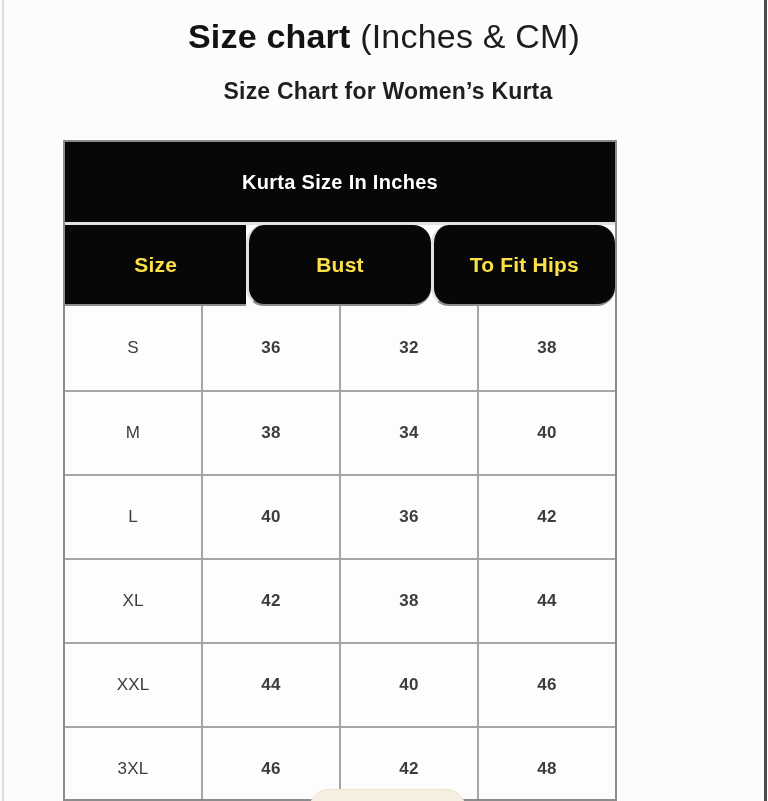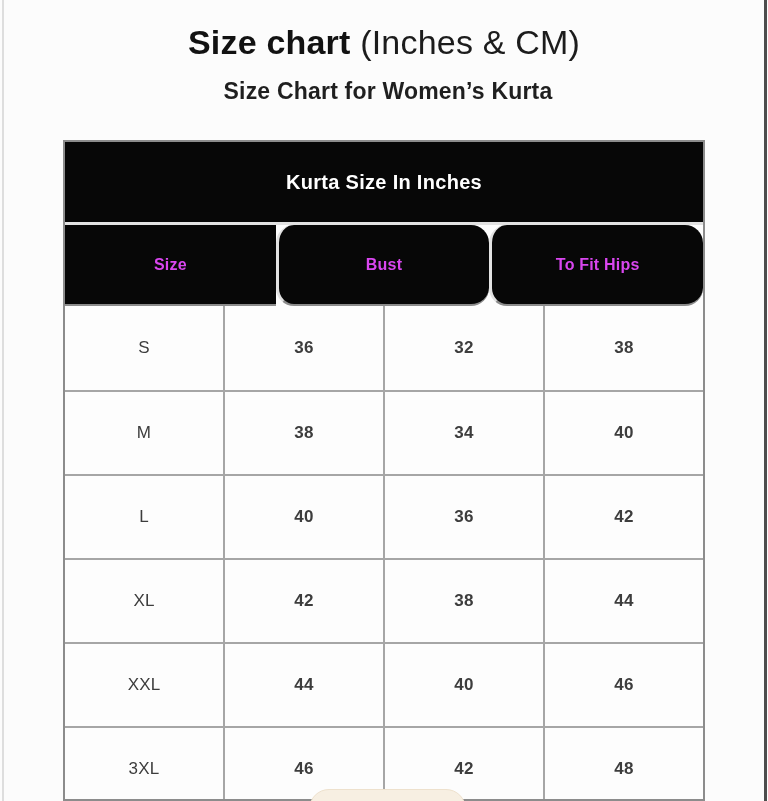--- a/index.html
+++ b/index.html
@@ -14,53 +14,53 @@
   }
   .edge-left {
     position: absolute; left: 2px; top: 0; width: 2px; height: 100%;
     background: #dedede;
   }
   .edge-right {
     position: absolute; right: 1px; top: 0; width: 3px; height: 100%;
     background: #4d4d4d;
   }
   .title {
-    position: absolute; top: 18px; left: 0; width: 100%;
+    position: absolute; top: 12px; left: 0; width: 100%;
     text-align: center; font-size: 34px; line-height: 48px;
     color: #121212; letter-spacing: 0.2px;
     white-space: nowrap;
   }
   .title .t-bold { font-weight: 800; }
   .title .t-rest { font-weight: 400; color: #1c1c1c; }
   .subtitle {
     position: absolute; top: 78px; left: 4px; width: 100%;
     text-align: center; font-size: 23px; font-weight: 700; color: #1f1f1f;
     letter-spacing: 0.2px;
   }
   .table-frame {
-    position: absolute; left: 63px; top: 140px; width: 642px; height: 661px;
+    position: absolute; left: 63px; top: 140px; width: 554px; height: 661px;
     border: 2px solid #8c8c8c;
     box-sizing: border-box;
     overflow: hidden;
     background: #fdfdfd;
   }
   .band {
     height: 80px;
     background: #070707;
     border-bottom: 3px solid #e2e2e2;
     display: flex; align-items: center; justify-content: center;
     color: #ffffff; font-size: 20px; font-weight: 700; letter-spacing: 0.3px;
   }
   .cols { display: flex; }
   .col-cell {
     flex: 1 1 0; height: 81px;
     background: #070707;
     border-bottom: 2px solid #8c8c8c;
     display: flex; align-items: center; justify-content: center;
-    color: #d946ef; font-size: 16px; font-weight: 700; letter-spacing: 0.2px;
+    color: #fde047; font-size: 21px; font-weight: 700; letter-spacing: 0.2px;
     box-sizing: border-box;
   }
   .col-cell + .col-cell { border-left: 3px solid #e2e2e2; border-radius: 18px; }
   .t-row { display: flex; height: 84px; box-sizing: border-box; }
   .t-row + .t-row { border-top: 2px solid #a6a6a6; }
   .t-cell {
     flex: 1 1 0;
     display: flex; align-items: center; justify-content: center;
     font-size: 17px; color: #3d3d3d; letter-spacing: 0.2px;
     box-sizing: border-box;

